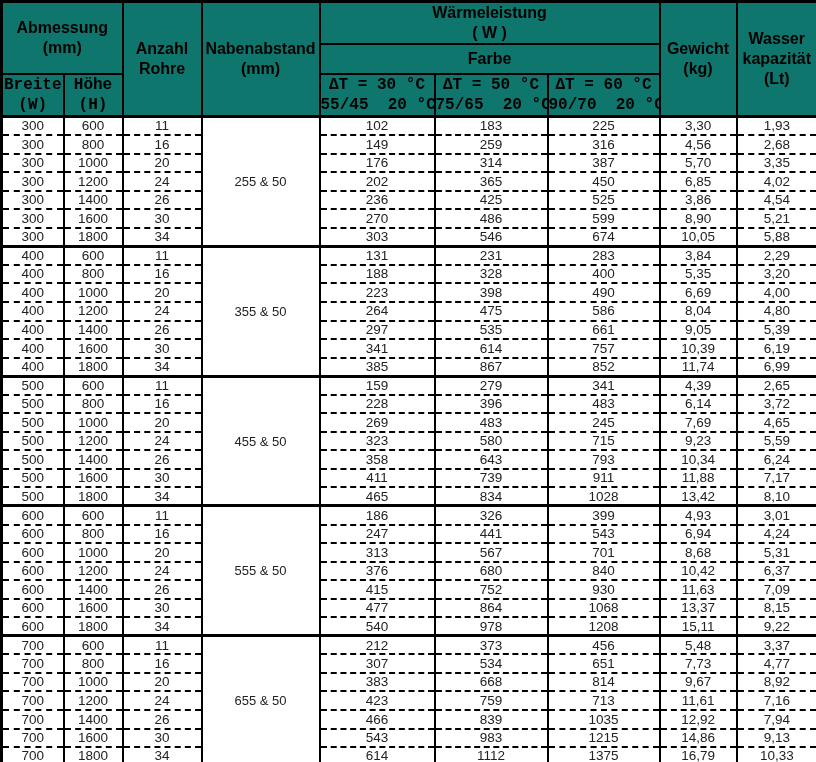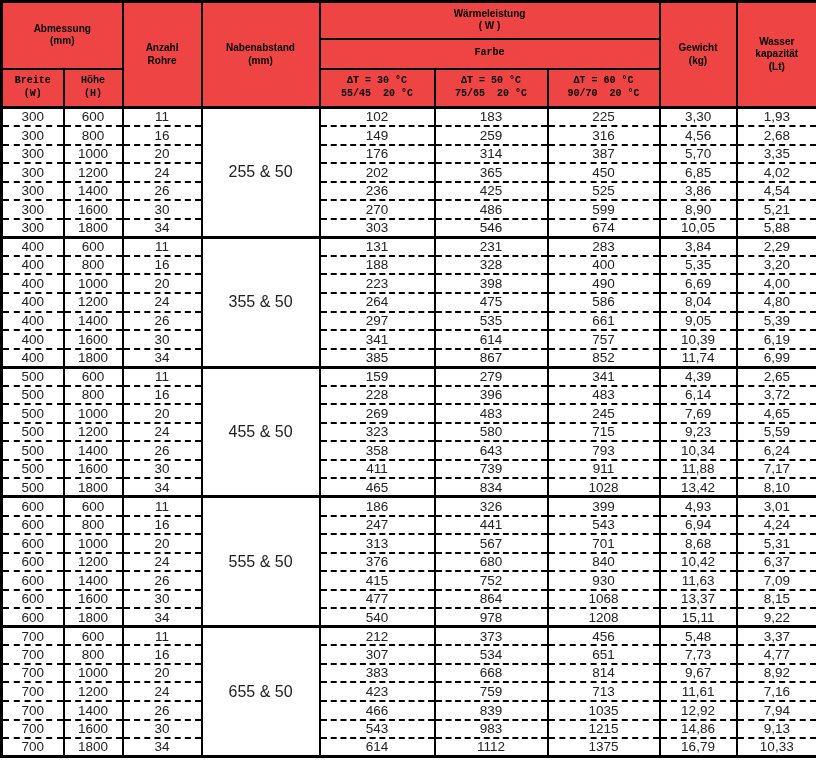--- a/index.html
+++ b/index.html
@@ -22,49 +22,49 @@
   }
   table.spec-table th,
   table.spec-table td {
     padding: 0;
     text-align: center;
     vertical-align: middle;
     overflow: hidden;
   }
   
   thead th {
-    background: #ef4444;
+    background: #0f766e;
     border: 2px solid #000;
     color: #000;
     font-weight: bold;
-    font-size: 10px;
+    font-size: 16px;
     line-height: 1.25;
   }
   tr.hrow1 { height: 37px; }
-  tr.hrow2 { height: 30px; font-family: Liberation Mono, monospace; }
+  tr.hrow2 { height: 30px; }
   tr.hrow3 { height: 39px; }
   thead tr.hrow3 th { border-bottom: 3px solid #000; font-family: Liberation Mono, monospace; }
   .hline { display: block; white-space: pre; }
   
   tbody tr { height: 18.55px; }
   tbody td {
     border-left: 2px solid #000;
     border-right: 2px solid #000;
     border-top: 2px dashed #000;
     border-bottom: 2px dashed #000;
     font-size: 13.5px;
     color: #222;
     line-height: 1;
     background: #fff;
   }
   tbody tr.group-start td { border-top: 3px solid #000; }
   tbody td.nab-cell {
     border-top: 3px solid #000;
     border-bottom: 3px solid #000;
-    font-size: 16px;
+    font-size: 13px;
   }
 </style>
 </head>
 <body>
 
 <div class="sheet">
   <table class="spec-table">
     <colgroup>
       <col style="width:62px">
       <col style="width:59px">

